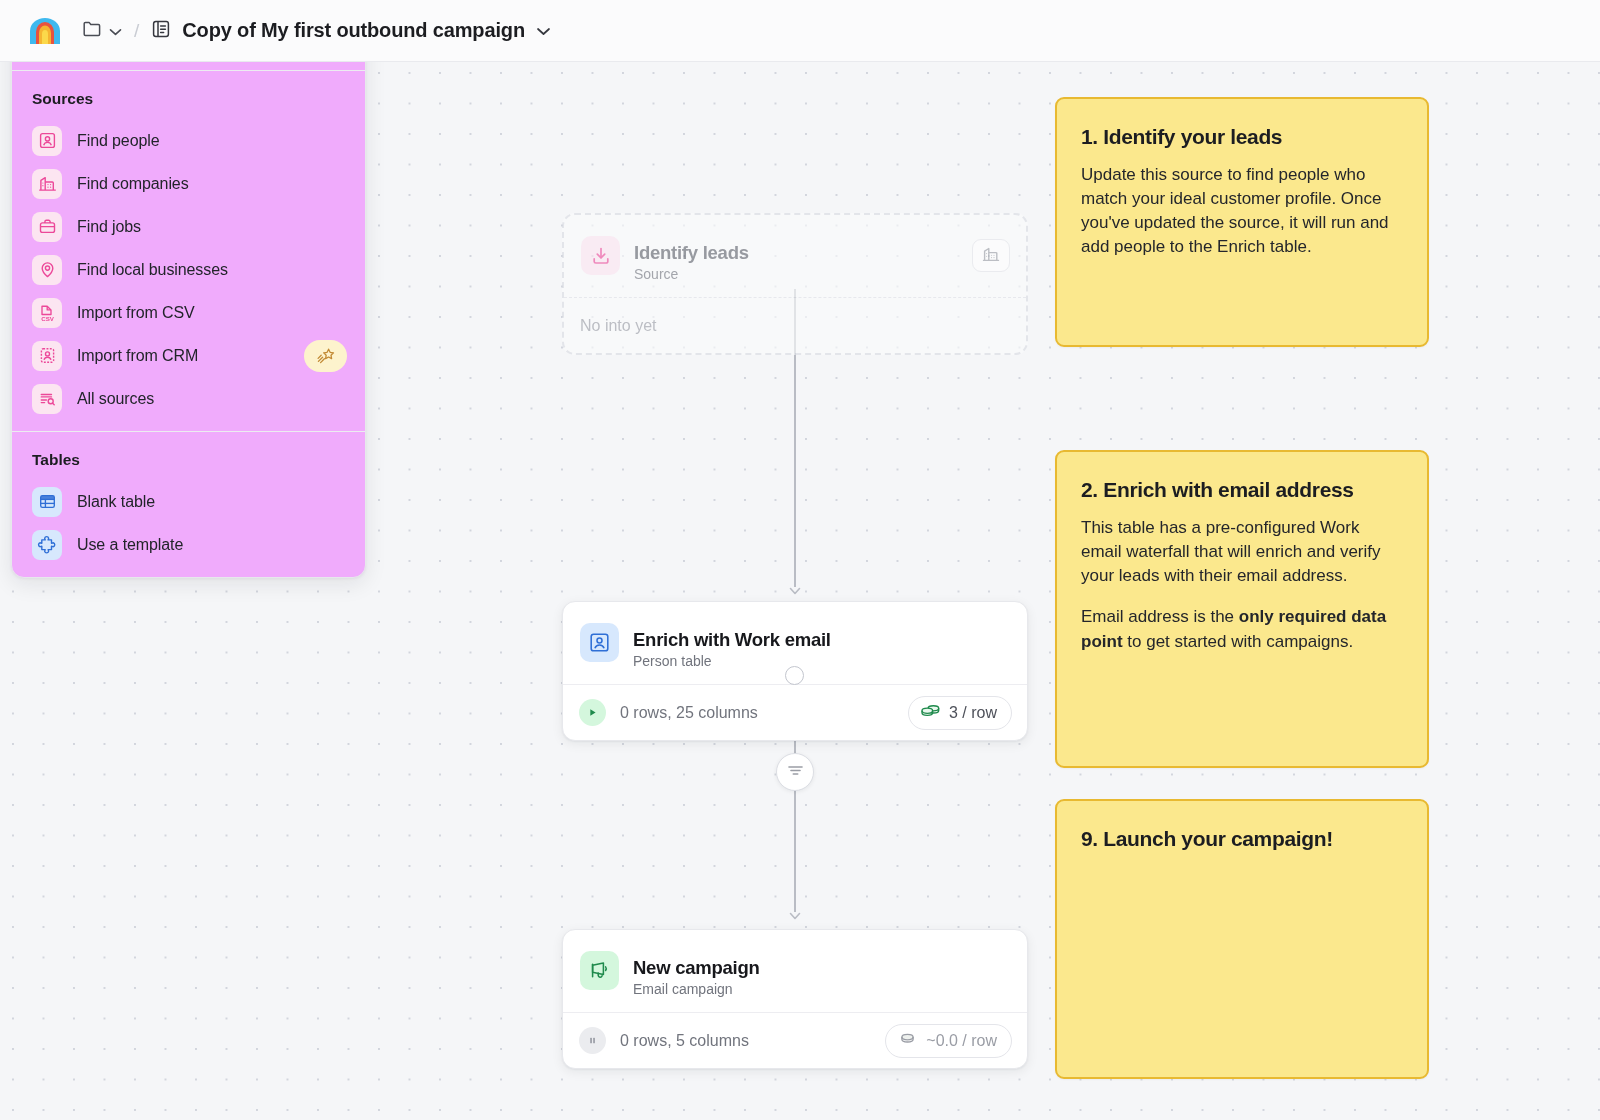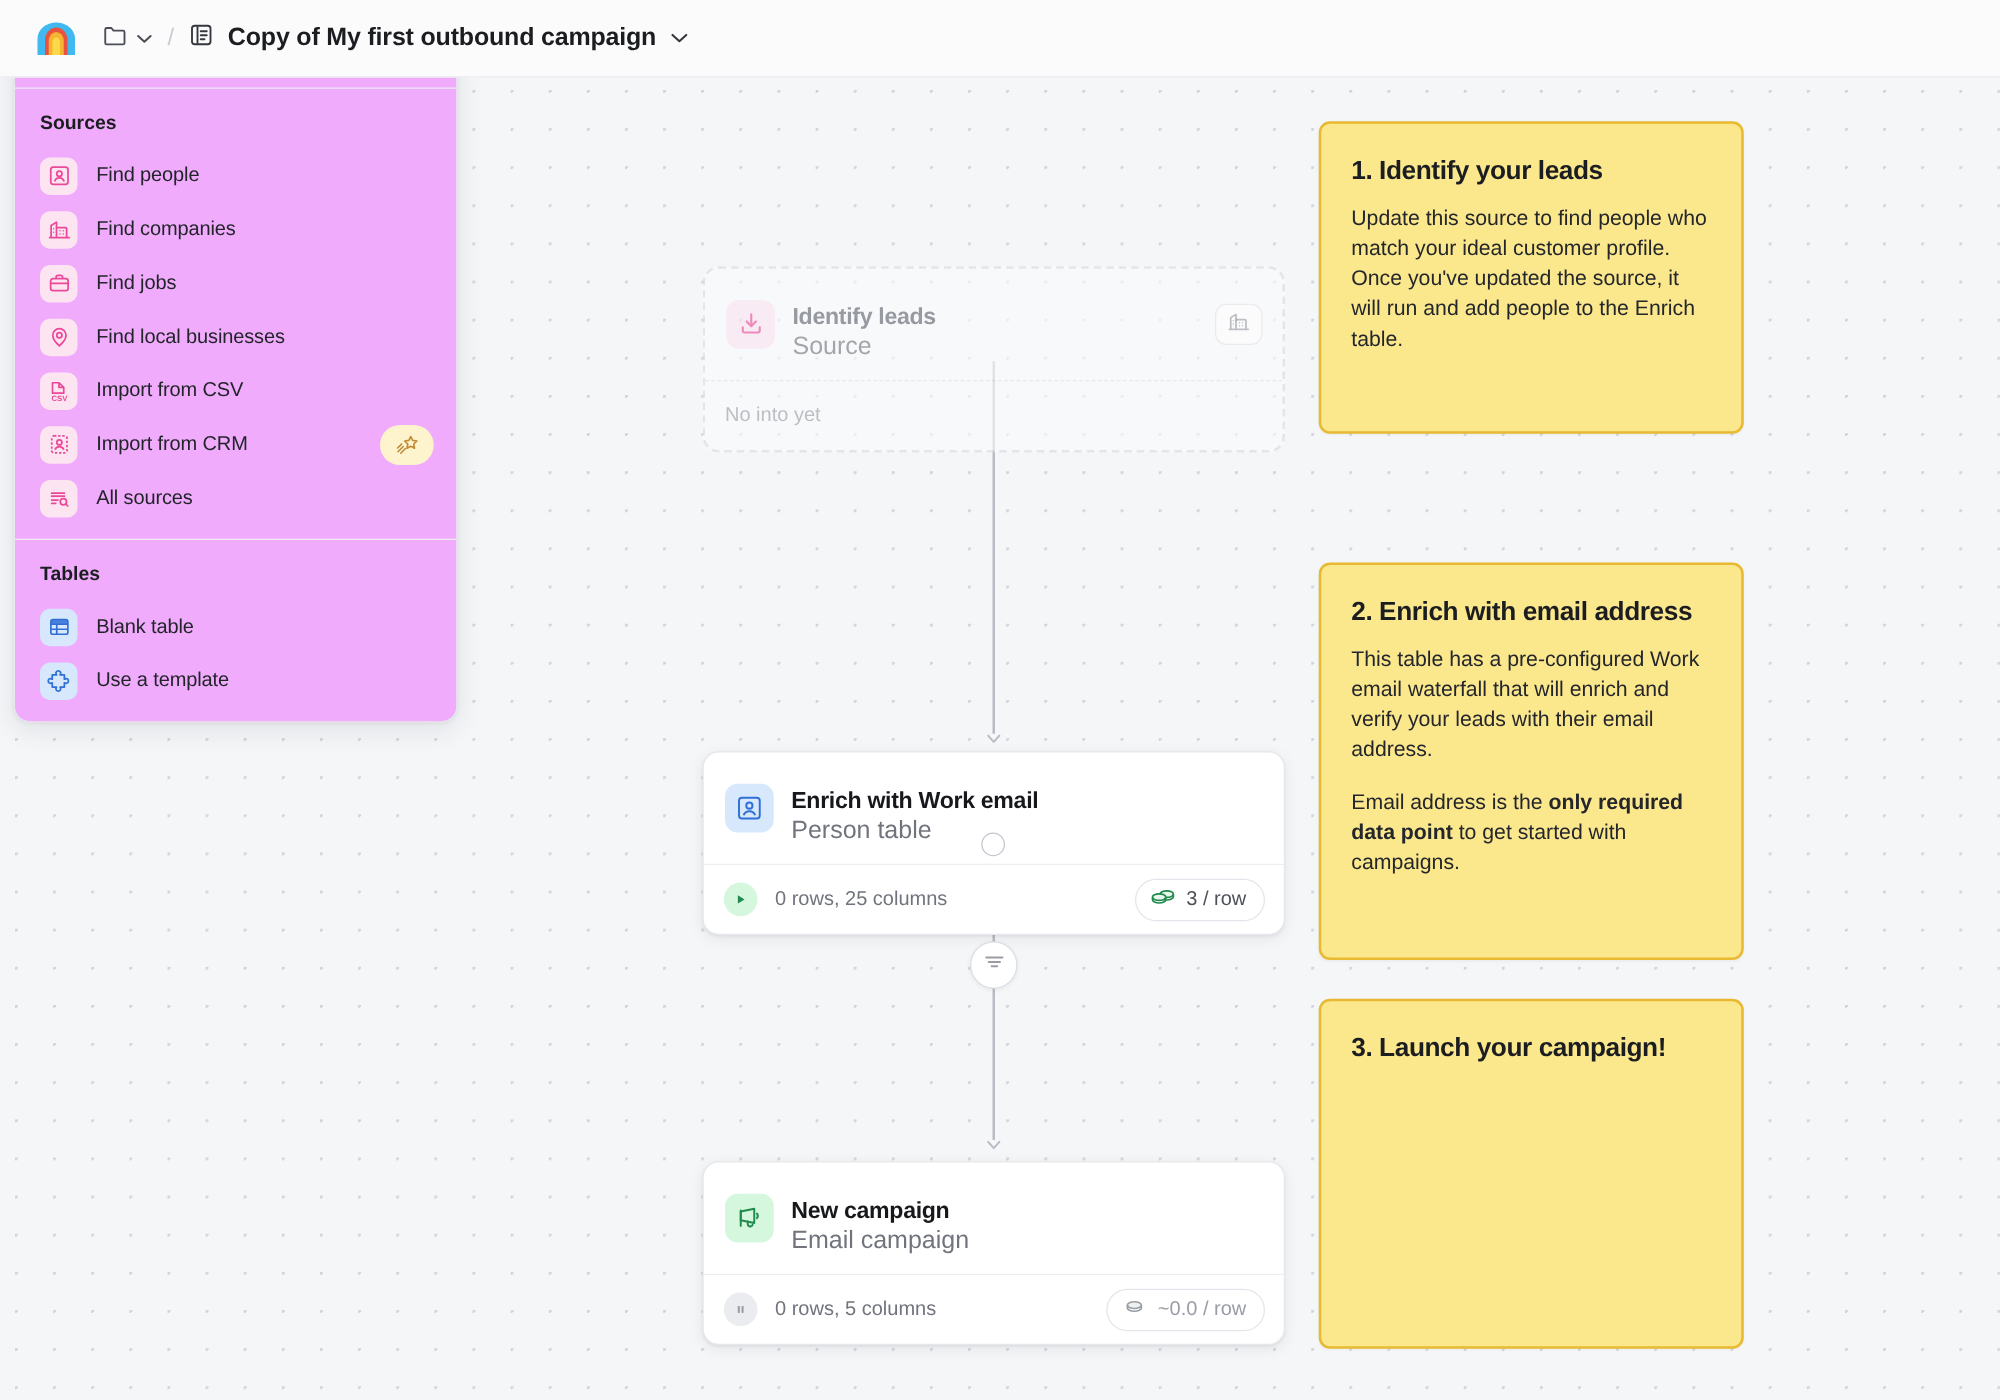--- a/index.html
+++ b/index.html
@@ -98,21 +98,21 @@
     opacity: .62;
   }
   .node-head { display: flex; align-items: center; padding: 14px 16px 15px 17px; gap: 14px; }
   .node-tile { width: 39px; height: 39px; border-radius: 10px; display:flex; align-items:center; justify-content:center; flex:0 0 auto; }
   .node-tile.pink { background: #fce5f1; }
   .node-tile.blue { background: #d7e8fd; }
   .node-tile.green { background: #d4f7dd; }
   .node-texts { flex: 1 1 auto; min-width: 0; margin-top: 12px; }
   .node-title { font-size: 18.5px; font-weight: 700; color: #17181c; letter-spacing: -0.25px; line-height: 1.25; }
   .node.ghost .node-title { font-weight: 600; color: #5f626b; }
-  .node-sub { font-size: 20px; color: #71747d; margin-top: 2px; }
+  .node-sub { font-size: 14px; color: #71747d; margin-top: 2px; }
   .head-action {
     width: 38px; height: 33px; border-radius: 9px; border: 1px solid #e4e5ea;
     background: #fff; display: flex; align-items: center; justify-content: center;
     cursor: pointer; flex: 0 0 auto;
   }
   .node-foot {
     border-top: 1px solid #ededf1;
     display: flex; align-items: center; gap: 14px;
     padding: 12px 15px 12px 16px; height: 56px;
   }
@@ -141,21 +141,21 @@
   .filter-node {
     position: absolute; width: 38px; height: 38px; border-radius: 50%;
     background: #fff; border: 1.5px solid #dcdee4;
     display: flex; align-items: center; justify-content: center;
     box-shadow: 0 1px 4px rgba(20,22,30,.07);
     z-index: 12; cursor: pointer;
   }
 
   
   .note {
-    position: absolute; width: 340px;
+    position: absolute; width: 374px;
     background: #fbe88d; border: 2px solid #e8b931;
     border-radius: 9px;
     padding: 26px 24px 26px 24px;
     z-index: 8;
     box-shadow: 0 1px 2px rgba(0,0,0,.04);
   }
   .note-title {
     font-size: 21px; font-weight: 700; color: #1c1d21;
     letter-spacing: -0.35px; margin-bottom: 14px;
   }
@@ -352,21 +352,21 @@
 
   <div class="note" style="left:1055px; top:388px; min-height:318px;">
     <div class="note-title">2. Enrich with email address</div>
     <div class="note-body">
         <p>This table has a pre-configured Work email waterfall that will enrich and verify your leads with their email address.</p>
         <p>Email address is the <b>only required data point</b> to get started with campaigns.</p>
       </div>
   </div>
 
   <div class="note" style="left:1055px; top:737px; min-height:280px;">
-    <div class="note-title">3. Launch your campaign!</div>
+    <div class="note-title">9. Launch your campaign!</div>
   </div>
 
 </div>
 
 <div id="create-panel">
   <div id="create-head">
     <span id="create-title">Create</span>
     <span class="collapse-btn">
       <svg width="20" height="17" viewBox="0 0 20 17" fill="none" stroke="#22242a" stroke-width="1.8" stroke-linecap="round" stroke-linejoin="round">
         <line x1="3.4" y1="3.1" x2="3.4" y2="13.9"></line>

